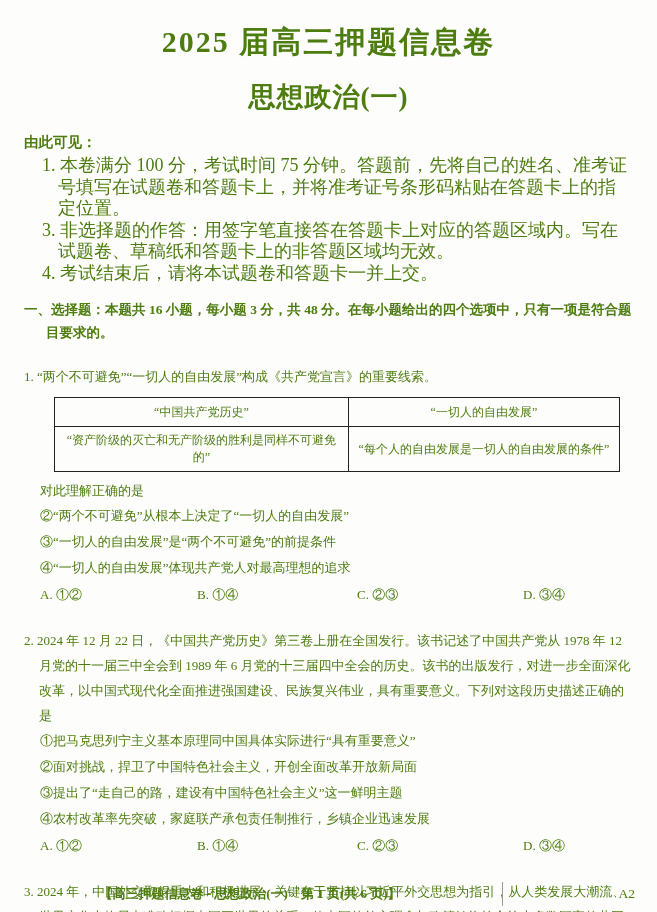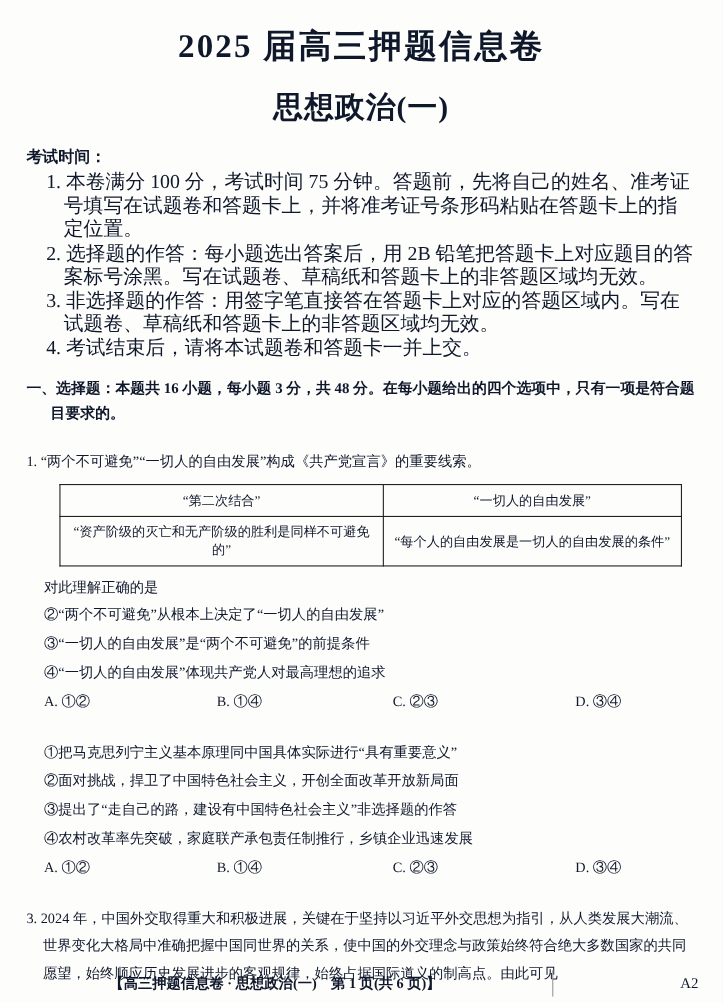--- a/index.html
+++ b/index.html
@@ -6,21 +6,21 @@
   body{
     background:#e8e8e8;
     font-family:"Liberation Serif","DejaVu Serif",serif;
     -webkit-font-smoothing:antialiased;
   }
   .page{
     position:relative;
     width:657px;height:912px;
     margin:0 auto;
     background:#fdfdfc;
-    color:#0f172a;
+    color:#4d7c0f;
     overflow:hidden;
     box-sizing:border-box;
     padding:14px 24px 0 24px;
   }
   .doc-title{
     text-align:center;
     font-size:30px;
     font-weight:600;
     letter-spacing:2px;
     margin-top:8px;
@@ -124,41 +124,40 @@
 </style>
 </head>
 <body>
 
 <div class="page">
 
   <div class="doc-title">2025 届高三押题信息卷</div>
   <div class="doc-subtitle">思想政治(一)</div>
 
   <div class="notice">
-    <div class="notice-heading">考试时间：</div>
+    <div class="notice-heading">由此可见：</div>
     <div class="notice-list">
       <div class="notice-item">1. 本卷满分 100 分，考试时间 75 分钟。答题前，先将自己的姓名、准考证号填写在试题卷和答题卡上，并将准考证号条形码粘贴在答题卡上的指定位置。</div>
-      <div class="notice-item">2. 选择题的作答：每小题选出答案后，用 2B 铅笔把答题卡上对应题目的答案标号涂黑。写在试题卷、草稿纸和答题卡上的非答题区域均无效。</div>
       <div class="notice-item">3. 非选择题的作答：用签字笔直接答在答题卡上对应的答题区域内。写在试题卷、草稿纸和答题卡上的非答题区域均无效。</div>
       <div class="notice-item">4. 考试结束后，请将本试题卷和答题卡一并上交。</div>
     </div>
   </div>
 
   <div class="section-heading">一、选择题：本题共 16 小题，每小题 3 分，共 48 分。在每小题给出的四个选项中，只有一项是符合题目要求的。</div>
 
   <div class="question">
     <div class="q-stem"><span>1.</span> <span>“两个不可避免”“一切人的自由发展”构成《共产党宣言》的重要线索。</span></div>
     <table class="q-table">
       <colgroup>
           <col class="c1">
           <col class="c2">
         </colgroup>
       <tbody>
           <tr>
-        <th>“第二次结合”</th>
+        <th>“中国共产党历史”</th>
         <th>“一切人的自由发展”</th>
       </tr>
       <tr>
         <td>“资产阶级的灭亡和无产阶级的胜利是同样不可避免的”</td>
         <td>“每个人的自由发展是一切人的自由发展的条件”</td>
       </tr>
     </tbody>
       </table>
     <div class="q-prompt">对此理解正确的是</div>
     <div class="q-statement">②“两个不可避免”从根本上决定了“一切人的自由发展”</div>
@@ -166,23 +165,24 @@
     <div class="q-statement">④“一切人的自由发展”体现共产党人对最高理想的追求</div>
     <div class="q-options">
       <span>A. ①②</span>
       <span>B. ①④</span>
       <span>C. ②③</span>
       <span>D. ③④</span>
     </div>
   </div>
 
   <div class="question">
+    <div class="q-stem"><span>2.</span> <span>2024 年 12 月 22 日，《中国共产党历史》第三卷上册在全国发行。该书记述了中国共产党从 1978 年 12 月党的十一届三中全会到 1989 年 6 月党的十三届四中全会的历史。该书的出版发行，对进一步全面深化改革，以中国式现代化全面推进强国建设、民族复兴伟业，具有重要意义。下列对这段历史描述正确的是</span></div>
     <div class="q-statement">①把马克思列宁主义基本原理同中国具体实际进行“具有重要意义”</div>
     <div class="q-statement">②面对挑战，捍卫了中国特色社会主义，开创全面改革开放新局面</div>
-    <div class="q-statement">③提出了“走自己的路，建设有中国特色社会主义”非选择题的作答</div>
+    <div class="q-statement">③提出了“走自己的路，建设有中国特色社会主义”这一鲜明主题</div>
     <div class="q-statement">④农村改革率先突破，家庭联产承包责任制推行，乡镇企业迅速发展</div>
     <div class="q-options">
       <span>A. ①②</span>
       <span>B. ①④</span>
       <span>C. ②③</span>
       <span>D. ③④</span>
     </div>
   </div>
 
   <div class="question">

